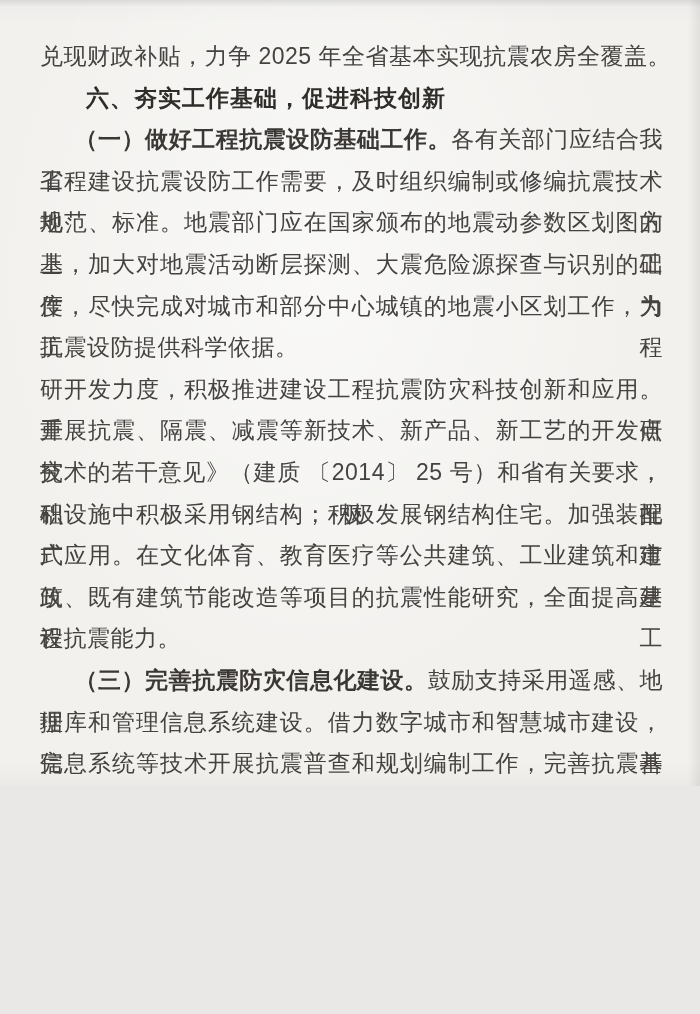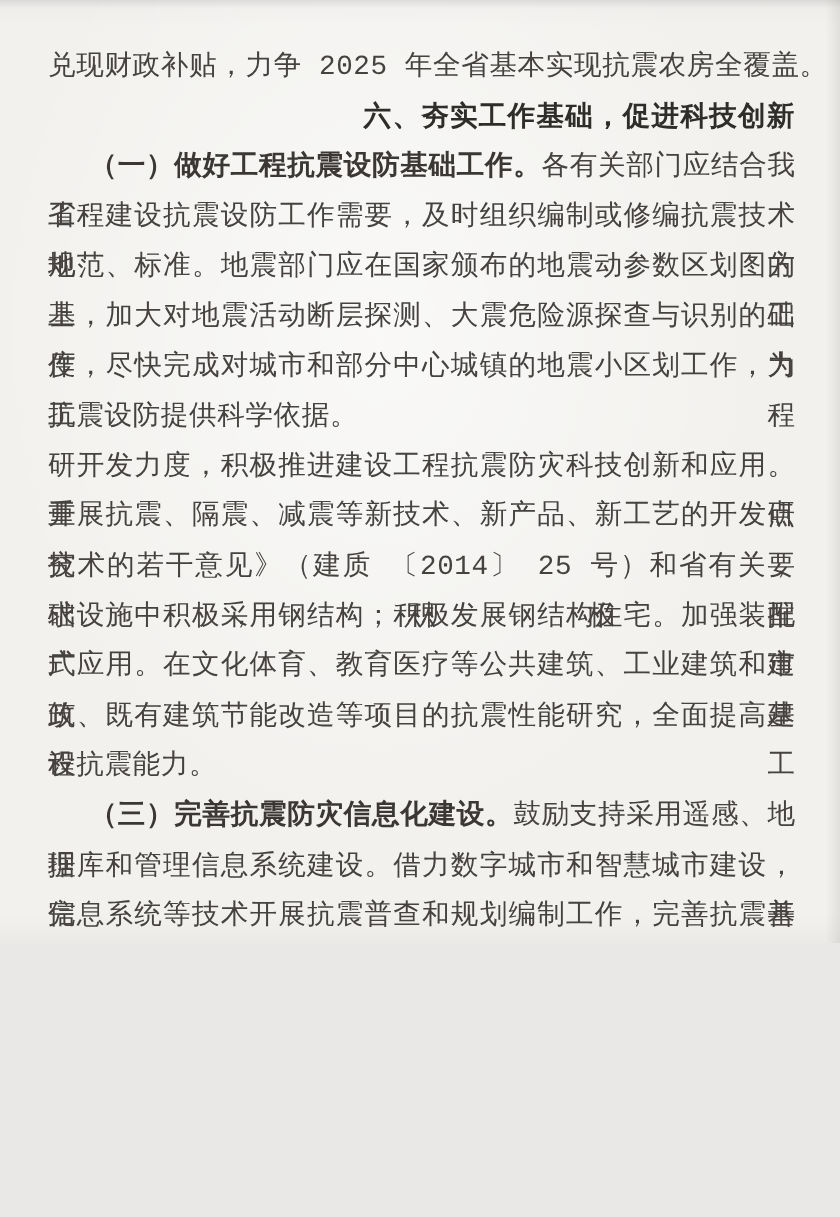--- a/index.html
+++ b/index.html
@@ -10,21 +10,21 @@
   .page {
     position: relative;
     width: 700px;
     height: 786px;
     margin: 0 auto;
     background:
       radial-gradient(ellipse at 45% 35%, rgba(255,255,255,0.55) 0%, rgba(255,255,255,0) 60%),
       linear-gradient(to bottom, #edecea 0%, #f2f1ee 3%, #f2f1ee 97%, #eceae7 100%),
       #f1f0ed;
     overflow: hidden;
-    font-family: Liberation Mono, monospace;
+    font-family: Liberation Sans, sans-serif;
     color: #454240;
   }
   .edge-right {
     position: absolute;
     top: 0; right: 0;
     width: 12px; height: 100%;
     background: linear-gradient(to right, rgba(120,117,113,0) 0%, rgba(120,117,113,0.14) 100%);
     pointer-events: none;
   }
   .edge-top {
@@ -70,21 +70,20 @@
   .end {
     text-align: left;
     text-align-last: left;
   }
   .indent-2 { text-indent: 2em; }
   .indent-15 { text-indent: 1.5em; }
   .heading {
     font-weight: 700;
     color: #2f2d2a;
     letter-spacing: 1px;
-    text-align: right;
   }
   .lead {
     font-weight: 700;
     color: #3a3734;
   }
   .page-number {
     position: absolute;
     left: 56px;
     top: 948px;
     font-size: 21px;

